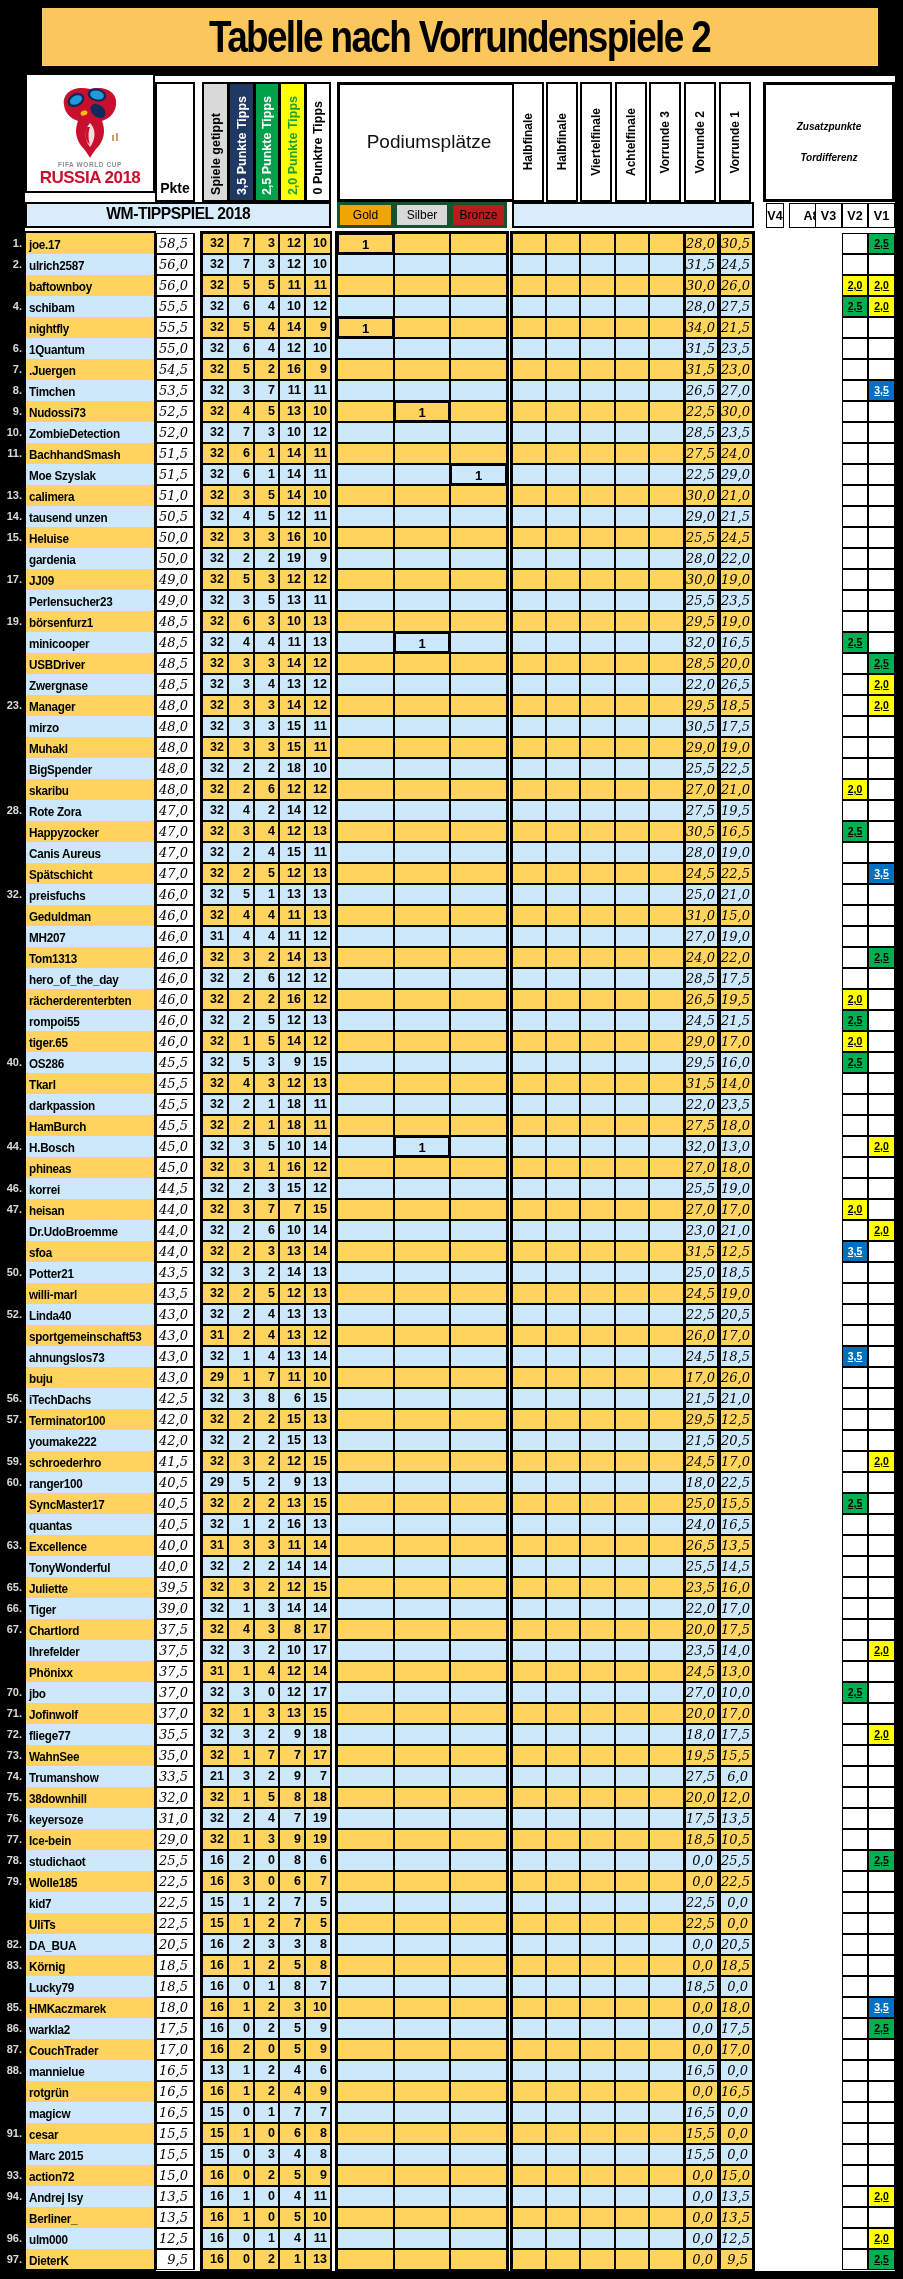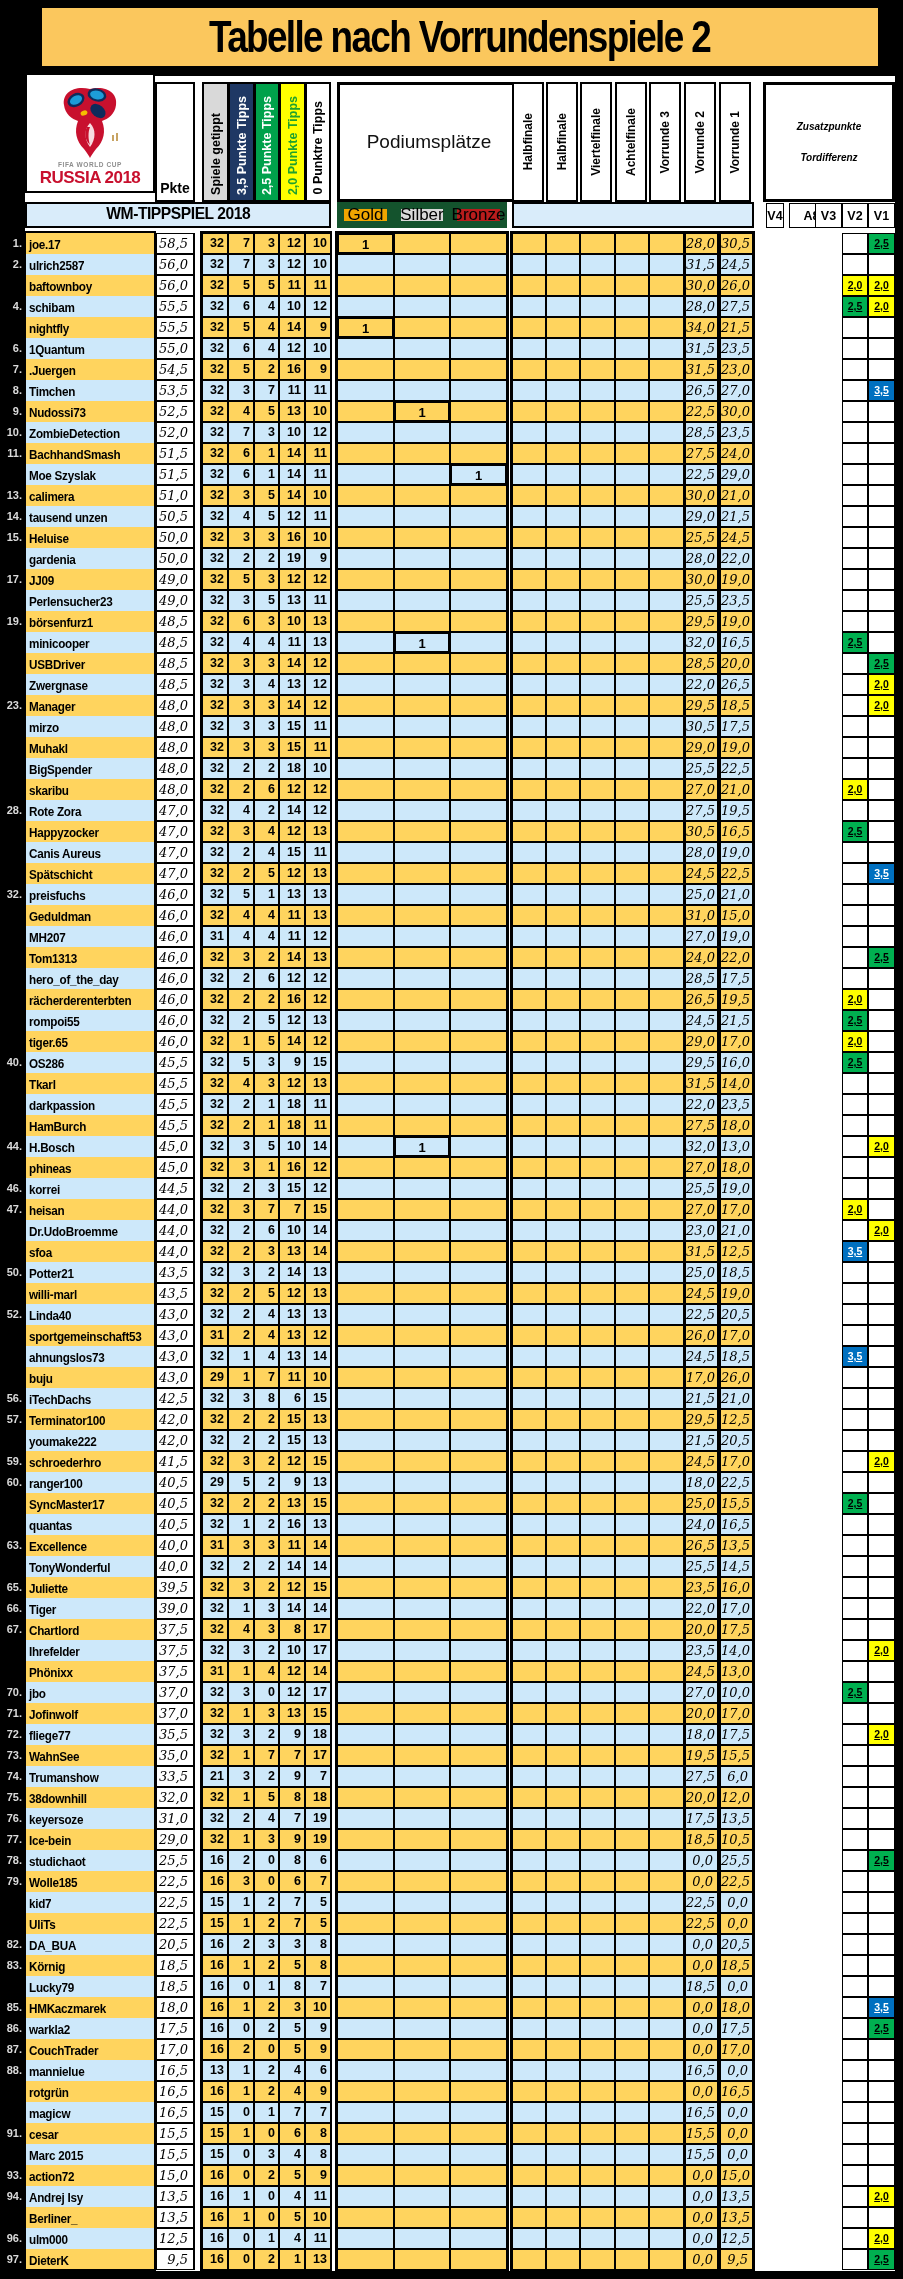--- a/index.html
+++ b/index.html
@@ -45,22 +45,22 @@
   .rh5{left:649px}.rh6{left:684px}.rh7{left:719px}
 
   .zusatz-box{left:763px;top:82px;width:132px;height:120px;background:#fff;border:3px solid #000;
               display:flex;flex-direction:column;align-items:center;justify-content:center;gap:20px;
               font-style:italic;font-weight:bold;font-size:10px;}
 
   
   .band-left{left:25px;top:202px;width:306px;height:26px;background:#D9ECFA;border:2px solid #000;
              display:flex;align-items:flex-start;justify-content:center;}
   .band-left span{font-weight:bold;font-size:17px;letter-spacing:-.5px;transform:scaleX(.92);white-space:nowrap;}
-  .pod-label{top:202px;height:26px;border:7px solid #14532d;display:flex;align-items:center;
-             justify-content:center;font-size:17px;}
+  .pod-label{top:202px;height:26px;border:3px solid #14532d;display:flex;align-items:center;
+             justify-content:center;font-size:12px;}
   .pl1{left:337px;width:57px;background:#F0A500;}
   .pl2{left:394px;width:56px;background:#D9D9D9;}
   .pl3{left:450px;width:57px;background:#b91c1c;}
   .band-mid{left:512px;top:202px;width:242px;height:26px;background:#D9ECFA;border:2px solid #000;}
   .vzh{top:203px;height:25px;background:#fff;border:1.5px solid #000;display:flex;
        align-items:center;justify-content:center;font-weight:bold;font-size:12.5px;}
   .vzh1{left:766px;width:18px}.vzh2{left:789px;width:45px}.vzh3{left:815px;width:27px}
   .vzh4{left:842px;width:26px}.vzh5{left:868px;width:27px}
 
   

